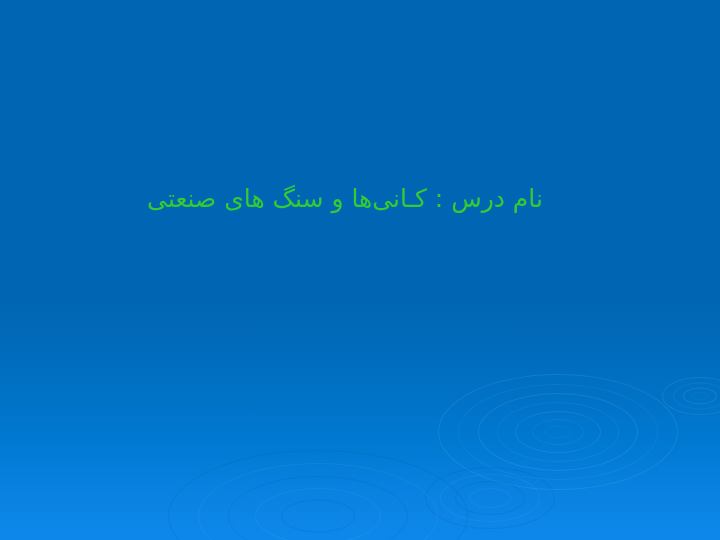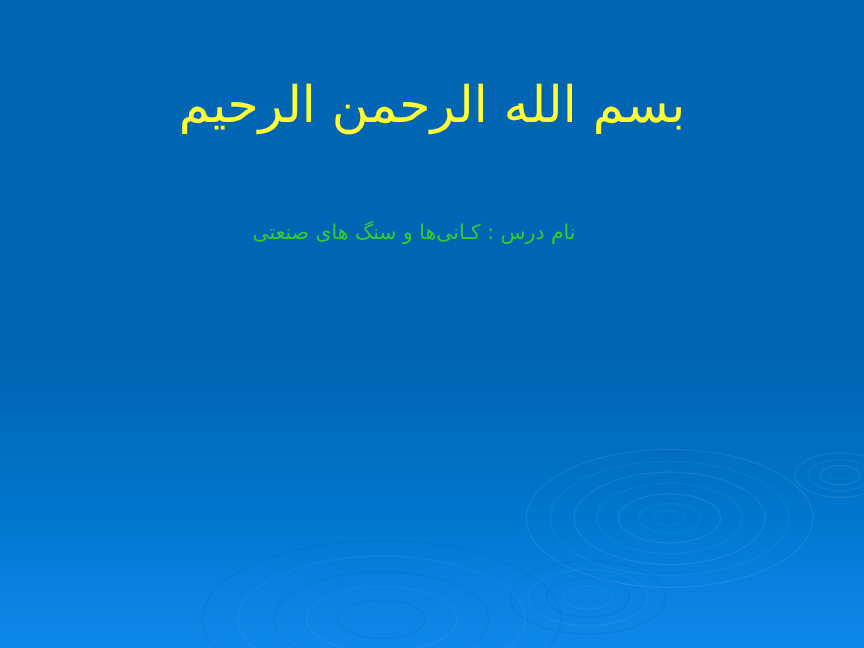--- a/index.html
+++ b/index.html
@@ -77,21 +77,21 @@
     top: 183px;
     left: 0;
     right: 30px;
     text-align: center;
     padding-right: 0;
   }
   .slide-subtitle {
     display: inline-block;
     margin: 0;
     font-family: "DejaVu Sans", "Liberation Sans", sans-serif;
-    font-size: 17px;
+    font-size: 25px;
     line-height: 1.3;
     font-weight: 400;
     color: #33cc33;
     direction: rtl;
     unicode-bidi: isolate;
     white-space: nowrap;
   }
 </style>
 </head>
 <body>
@@ -120,21 +120,18 @@
     <div class="ripple dark" style="left:490px; top:498px; width:70px;  height:34px;  transform:translate(-50%,-50%);"></div>
     <div class="ripple soft" style="left:490px; top:498px; width:42px;  height:20px;  transform:translate(-50%,-50%);"></div>
 
     <div class="ripple dark" style="left:318px; top:516px; width:300px; height:132px; transform:translate(-50%,-50%);"></div>
     <div class="ripple soft" style="left:318px; top:516px; width:240px; height:106px; transform:translate(-50%,-50%);"></div>
     <div class="ripple dark" style="left:318px; top:516px; width:180px; height:80px;  transform:translate(-50%,-50%);"></div>
     <div class="ripple soft" style="left:318px; top:516px; width:126px; height:56px;  transform:translate(-50%,-50%);"></div>
     <div class="ripple dark" style="left:318px; top:516px; width:74px;  height:33px;  transform:translate(-50%,-50%);"></div>
   </div>
 
-  <div class="title-block">
-    <h1 class="slide-title">بسم الله الرحمن الرحیم</h1>
-  </div>
 
   <div class="subtitle-block">
     <p class="slide-subtitle">نام درس : کـانی‌ها و سنگ های صنعتی</p>
   </div>
 
 </div>
 
 </body></html>

